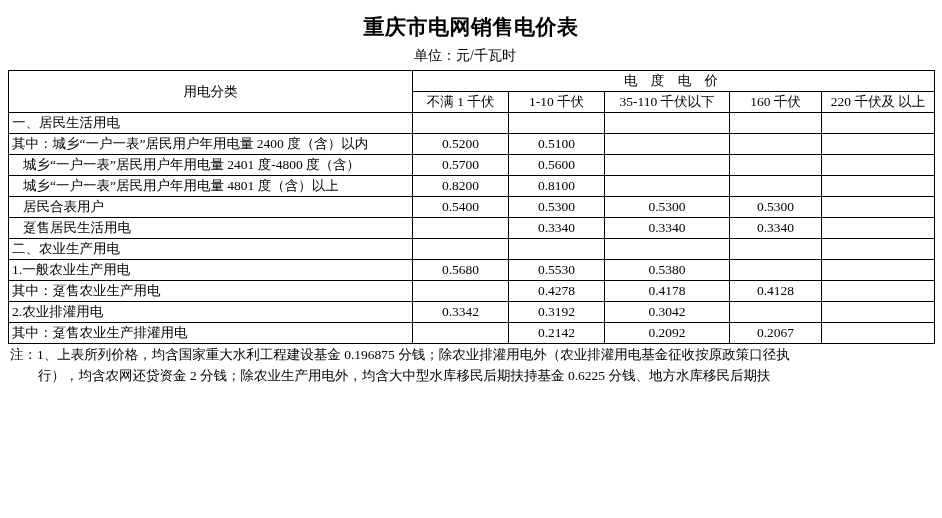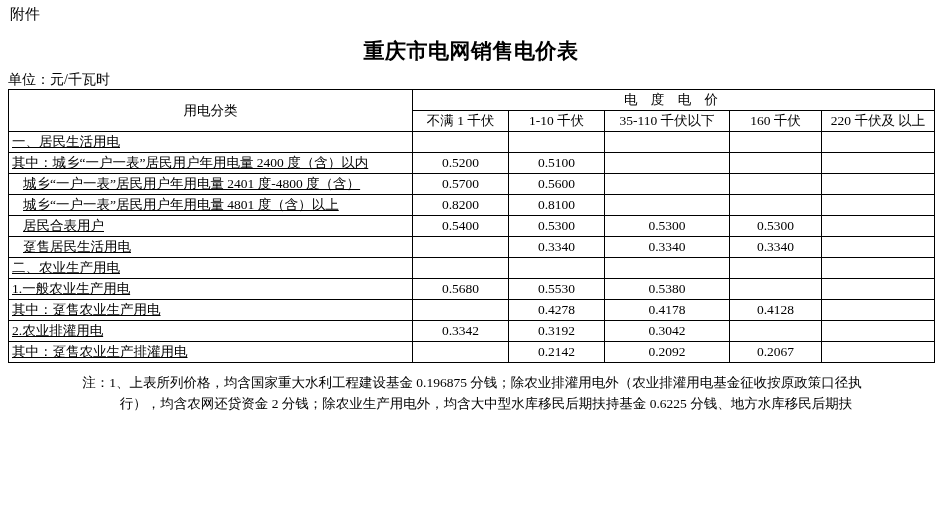--- a/index.html
+++ b/index.html
@@ -30,29 +30,30 @@
   }
   .doc-title {
     text-align: center;
     font-weight: bold;
     font-size: 21px;
     line-height: 22px;
     margin-top: 16px;
     letter-spacing: 0.5px;
   }
   .unit-line {
-    text-align: left;
+    text-align: center;
     font-size: 14px;
     line-height: 18px;
     margin-top: 9px;
     padding-right: 12px;
   }
   table.price {
     border-collapse: collapse;
     width: 926px;
+    margin-top: 5px;
     table-layout: fixed;
   }
   table.price td, table.price th {
     border: 1px solid #000000;
     font-size: 13.5px;
     font-weight: normal;
     padding: 1px 3px;
     height: 21px;
     box-sizing: border-box;
     vertical-align: middle;
@@ -73,50 +74,46 @@
   .sub-head {
     text-align: center;
     height: 24px;
   }
   .val {
     text-align: center;
   }
   .cat {
     text-align: left;
     padding-left: 3px;
-    text-decoration: underline;
   }
   .cat.ind1 { padding-left: 14px; }
   .notes {
-    margin-top: 9px;
     font-size: 13.5px;
     line-height: 21px;
     padding-left: 2px;
-    text-align: center;
   }
   .note {
     display: block;
     text-indent: 0;
   }
   .note-1 {
     padding-left: 0px;
   }
   .note-cont {
     padding-left: 28px;
   }
   .note-n {
     padding-left: 28px;
   }
 </style>
 </head>
 <body>
 
 <div class="page">
 
-  <div class="attach-label">附件</div>
 
   <div class="doc-title">重庆市电网销售电价表</div>
 
   <div class="unit-line">单位：元/千瓦时</div>
 
   <table class="price">
     <colgroup>
       <col class="h-cat">
       <col class="c-v1">
       <col class="c-v2">

